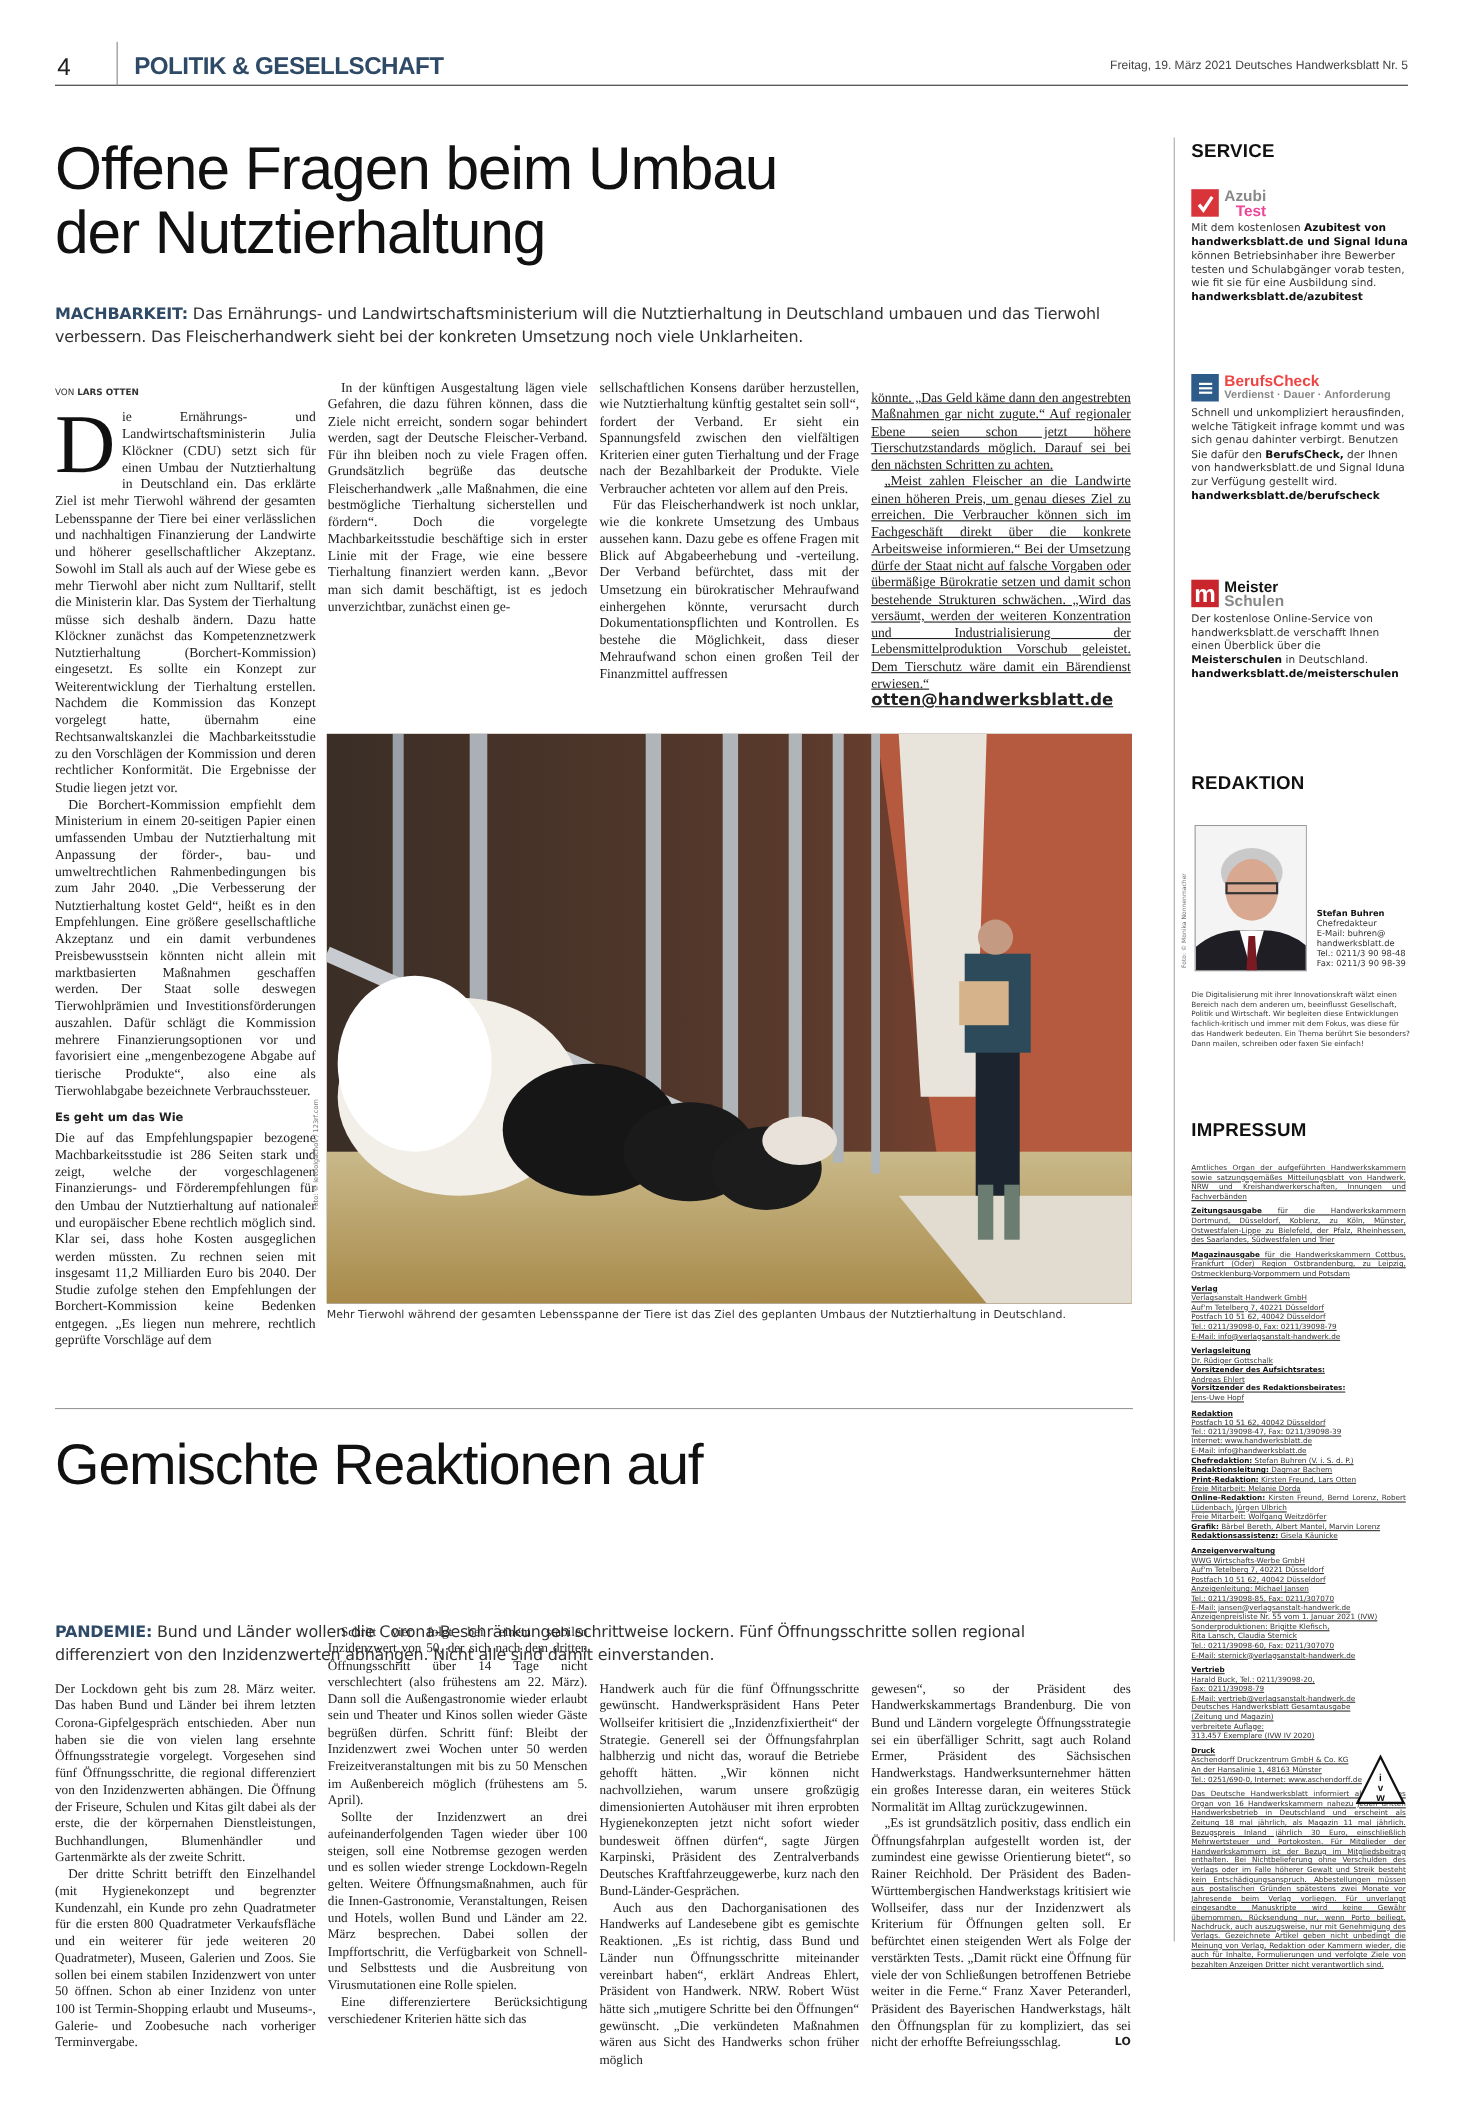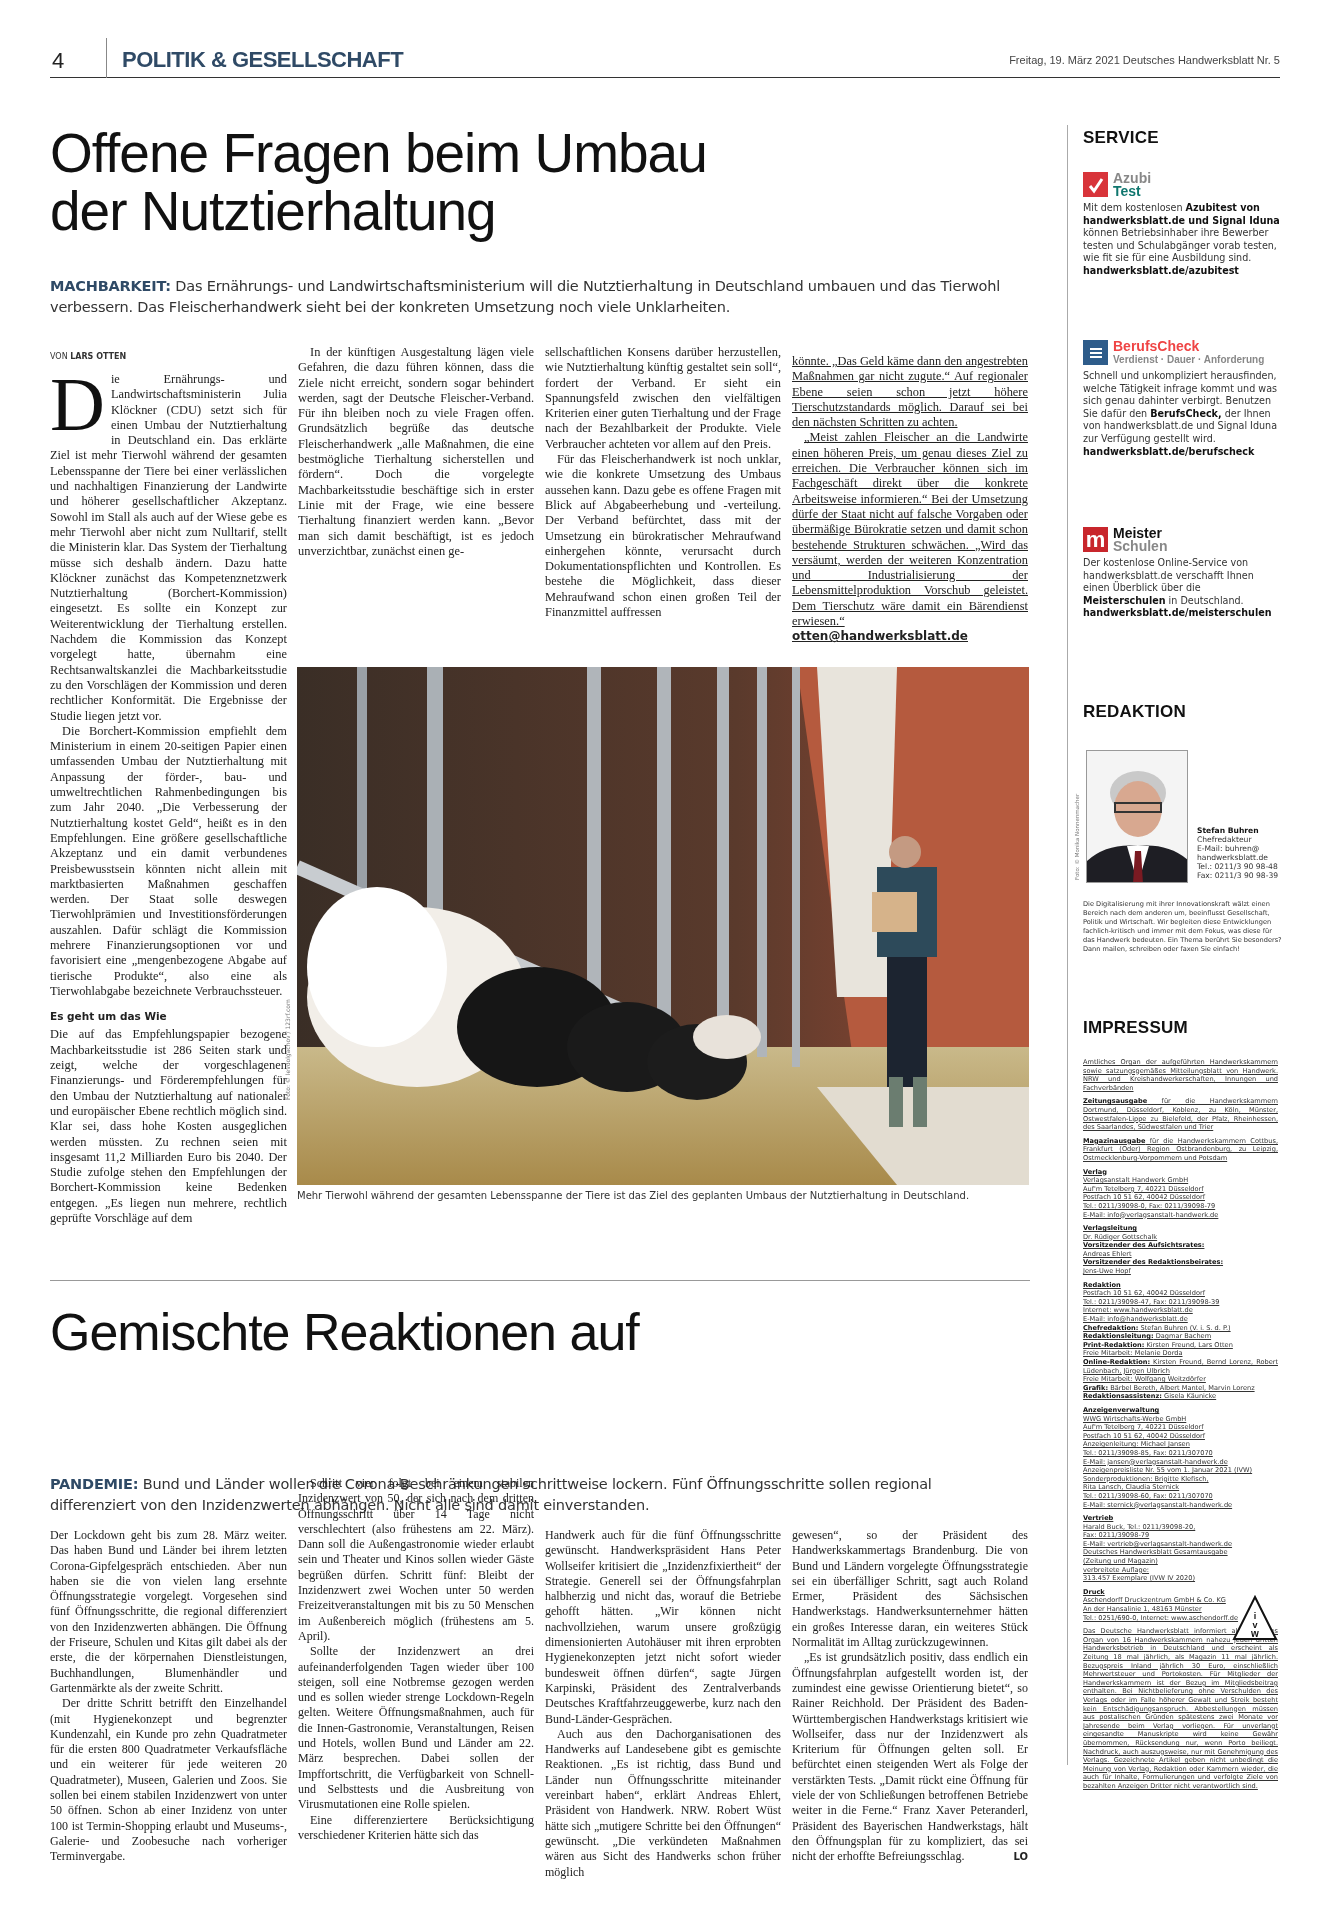--- a/index.html
+++ b/index.html
@@ -23,21 +23,21 @@
   .lead2 { top: 1474px; }
 
   .byline { position: absolute; left: 50px; top: 352px; font-family: "DejaVu Sans", sans-serif; font-size: 8px; color: #333; }
   .byline b { font-weight: bold; }
 
   .col { position: absolute; font-family: "Liberation Serif", serif; font-size: 12.4px; line-height: 15.3px; text-align: justify; hyphens: auto; color: #222; }
   .col p { margin: 0; text-indent: 12px; }
   .col p.noindent { text-indent: 0; }
   .col h4 { font-family: "DejaVu Sans", sans-serif; font-size: 10.5px; font-weight: bold; margin: 10px 0 3px 0; color: #222; }
   .dropcap { float: left; font-family: "Liberation Serif", serif; font-size: 76px; line-height: 60px; margin: 2px 6px 0 0; color: #111; }
-  .email { font-family: "DejaVu Sans", sans-serif; font-weight: bold; font-size: 12px; }
+  .email { font-family: "DejaVu Sans", sans-serif; font-weight: bold; font-size: 15px; }
   .sig { font-family: "DejaVu Sans", sans-serif; font-weight: bold; font-size: 10px; float: right; }
 
   .c1 { left: 50px; top: 372px; width: 237px; }
   .c2 { left: 298px; top: 345px; width: 236px; }
   .c3 { left: 545px; top: 345px; width: 236px; }
   .c4 { left: 792px; top: 354px; width: 236px; text-decoration: underline; }
 
   
   .photo { position: absolute; left: 297px; top: 667px; width: 732px; height: 518px; overflow: hidden; background: #8a7a66; }
   .photo svg { width: 100%; height: 100%; display: block; }
@@ -193,21 +193,21 @@
 
 <div class="side" style="top:172px;">
   <div class="logo-row">
     <div class="logo-box" style="background:#d8343a;">
       <svg width="18" height="18" viewBox="0 0 18 18">
           <polyline points="3,10 7,15 15,3" fill="none" stroke="#fff" stroke-width="3"></polyline>
         </svg>
     </div>
     <div class="logo-lines">
       <div class="l1" style="color:#888;">Azubi</div>
-      <div class="l2" style="color:#0f766e;">Test</div>
+      <div class="l2" style="color:#ec4899;text-align:right;">Test</div>
     </div>
   </div>
   <div class="side-text">
     <span>Mit dem kostenlosen </span><b>Azubitest von handwerksblatt.de und Signal Iduna</b><span> können Betriebsinhaber ihre Bewerber testen und Schulabgänger vorab testen, wie fit sie für eine Ausbildung sind.</span><br>
     <b>handwerksblatt.de/azubitest</b>
   </div>
 </div>
 
 <div class="side" style="top:340px;">
   <div class="logo-row">

